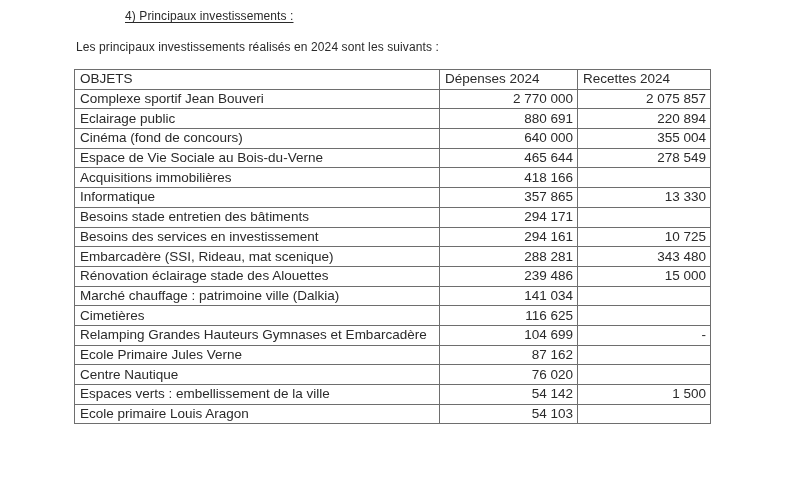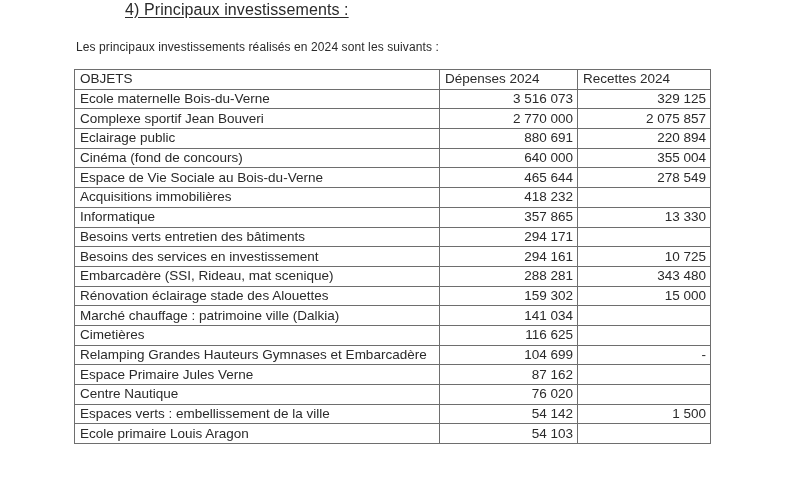--- a/index.html
+++ b/index.html
@@ -11,22 +11,22 @@
       width: 791px;
       height: 482px;
       position: relative;
       overflow: hidden;
       font-family: "Liberation Sans", "DejaVu Sans", sans-serif;
       color: #2a2a2a;
     }
     .heading {
       position: absolute;
       left: 125px;
-      top: 1px;
-      font-size: 16px;
+      top: 9px;
+      font-size: 12px;
       text-decoration: underline;
       text-underline-offset: 2px;
       letter-spacing: 0.1px;
       text-align: center;
     }
     .intro {
       position: absolute;
       left: 76px;
       top: 40px;
       font-size: 12px;
@@ -77,25 +77,20 @@
   </colgroup>
   <thead>
     <tr>
       <th>OBJETS</th>
       <th>Dépenses 2024</th>
       <th>Recettes 2024</th>
     </tr>
   </thead>
   <tbody id="table-body">
       <tr>
-        <td>Ecole maternelle Bois-du-Verne</td>
-        <td class="num-dep">3 516 073</td>
-        <td class="num-rec">329 125</td>
-      </tr>
-      <tr>
         <td>Complexe sportif Jean Bouveri</td>
         <td class="num-dep">2 770 000</td>
         <td class="num-rec">2 075 857</td>
       </tr>
       <tr>
         <td>Eclairage public</td>
         <td class="num-dep">880 691</td>
         <td class="num-rec">220 894</td>
       </tr>
       <tr>
@@ -103,65 +98,65 @@
         <td class="num-dep">640 000</td>
         <td class="num-rec">355 004</td>
       </tr>
       <tr>
         <td>Espace de Vie Sociale au Bois-du-Verne</td>
         <td class="num-dep">465 644</td>
         <td class="num-rec">278 549</td>
       </tr>
       <tr>
         <td>Acquisitions immobilières</td>
-        <td class="num-dep">418 232</td>
+        <td class="num-dep">418 166</td>
         <td class="num-rec"></td>
       </tr>
       <tr>
         <td>Informatique</td>
         <td class="num-dep">357 865</td>
         <td class="num-rec">13 330</td>
       </tr>
       <tr>
-        <td>Besoins verts entretien des bâtiments</td>
+        <td>Besoins stade entretien des bâtiments</td>
         <td class="num-dep">294 171</td>
         <td class="num-rec"></td>
       </tr>
       <tr>
         <td>Besoins des services en investissement</td>
         <td class="num-dep">294 161</td>
         <td class="num-rec">10 725</td>
       </tr>
       <tr>
         <td>Embarcadère (SSI, Rideau, mat scenique)</td>
         <td class="num-dep">288 281</td>
         <td class="num-rec">343 480</td>
       </tr>
       <tr>
         <td>Rénovation éclairage stade des Alouettes</td>
-        <td class="num-dep">159 302</td>
+        <td class="num-dep">239 486</td>
         <td class="num-rec">15 000</td>
       </tr>
       <tr>
         <td>Marché chauffage : patrimoine ville (Dalkia)</td>
         <td class="num-dep">141 034</td>
         <td class="num-rec"></td>
       </tr>
       <tr>
         <td>Cimetières</td>
         <td class="num-dep">116 625</td>
         <td class="num-rec"></td>
       </tr>
       <tr>
         <td>Relamping Grandes Hauteurs Gymnases et Embarcadère</td>
         <td class="num-dep">104 699</td>
         <td class="num-rec">-</td>
       </tr>
       <tr>
-        <td>Espace Primaire Jules Verne</td>
+        <td>Ecole Primaire Jules Verne</td>
         <td class="num-dep">87 162</td>
         <td class="num-rec"></td>
       </tr>
       <tr>
         <td>Centre Nautique</td>
         <td class="num-dep">76 020</td>
         <td class="num-rec"></td>
       </tr>
       <tr>
         <td>Espaces verts : embellissement de la ville</td>

